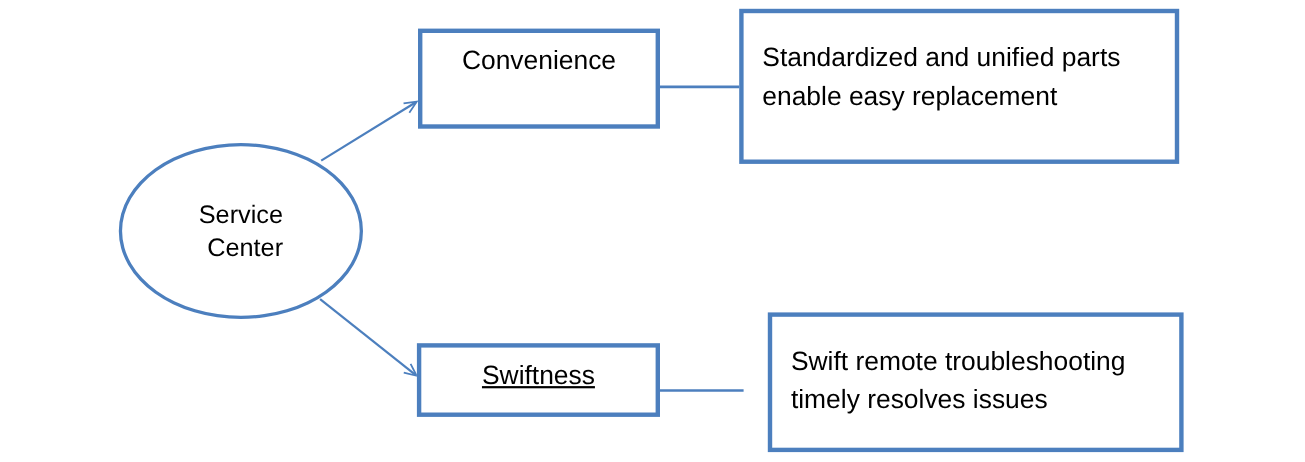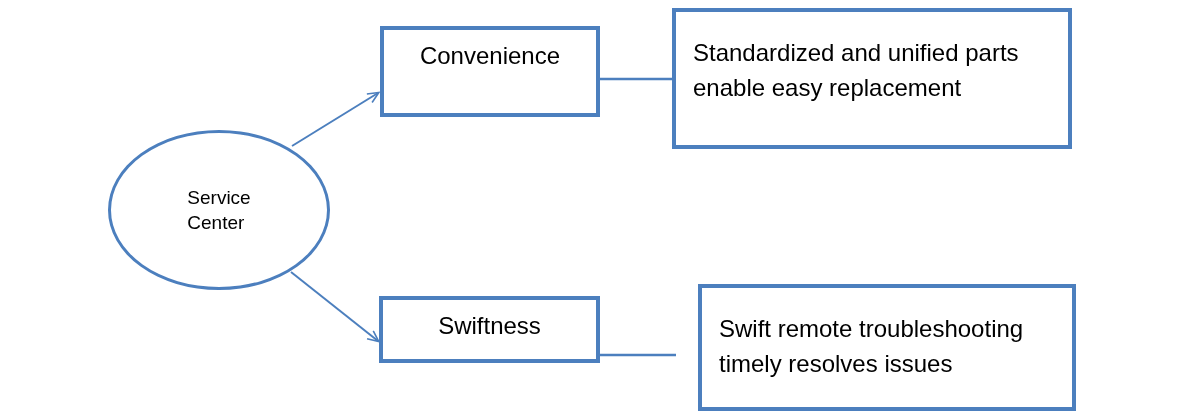--- a/index.html
+++ b/index.html
@@ -36,24 +36,24 @@
     height: 160px;
     border: 3px solid #4c7fbe;
     border-radius: 50%;
     background: #ffffff;
     box-sizing: border-box;
     display: flex;
     align-items: center;
     justify-content: center;
   }
   .ellipse-label {
-    font-size: 19px;
+    font-size: 23px;
     color: #000000;
     line-height: 1.32;
-    text-align: left;
+    text-align: right;
     white-space: pre-line;
   }
 
   
   .box {
     position: absolute;
     border: 4px solid #4c7fbe;
     background: #ffffff;
     box-sizing: border-box;
   }
@@ -78,21 +78,21 @@
     font-size: 24px;
     color: #000000;
     line-height: 1.45;
     padding: 24px 14px 0 17px;
     text-align: left;
   }
 
   
   #node-convenience { left: 380px; top: 26px;  width: 220px; height: 91px; }
   #node-conv-desc   { left: 672px; top: 8px;   width: 400px; height: 141px; }
-  #node-swiftness   { left: 379px; top: 296px; width: 221px; height: 67px; }
+  #node-swiftness   { left: 379px; top: 312px; width: 221px; height: 67px; text-decoration: underline; }
   #node-swift-desc  { left: 698px; top: 284px; width: 378px; height: 127px; }
 </style>
 </head>
 <body>
 
 <div id="canvas">
 
   <svg id="edges" viewBox="0 0 1186 420" width="1186" height="420" aria-hidden="true">
     <defs>
       <marker id="arrowOpen" markerWidth="14" markerHeight="14" refX="11" refY="6" orient="auto" markerUnits="userSpaceOnUse">

